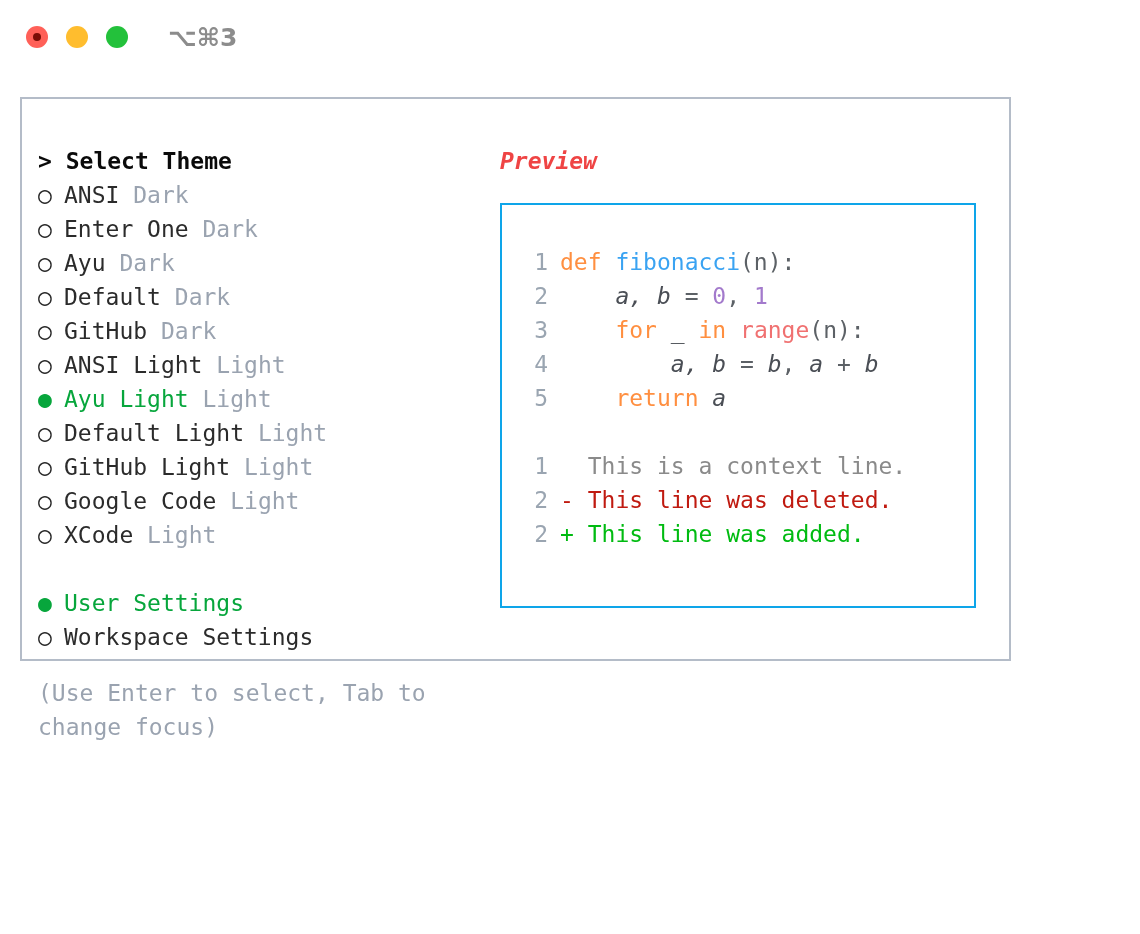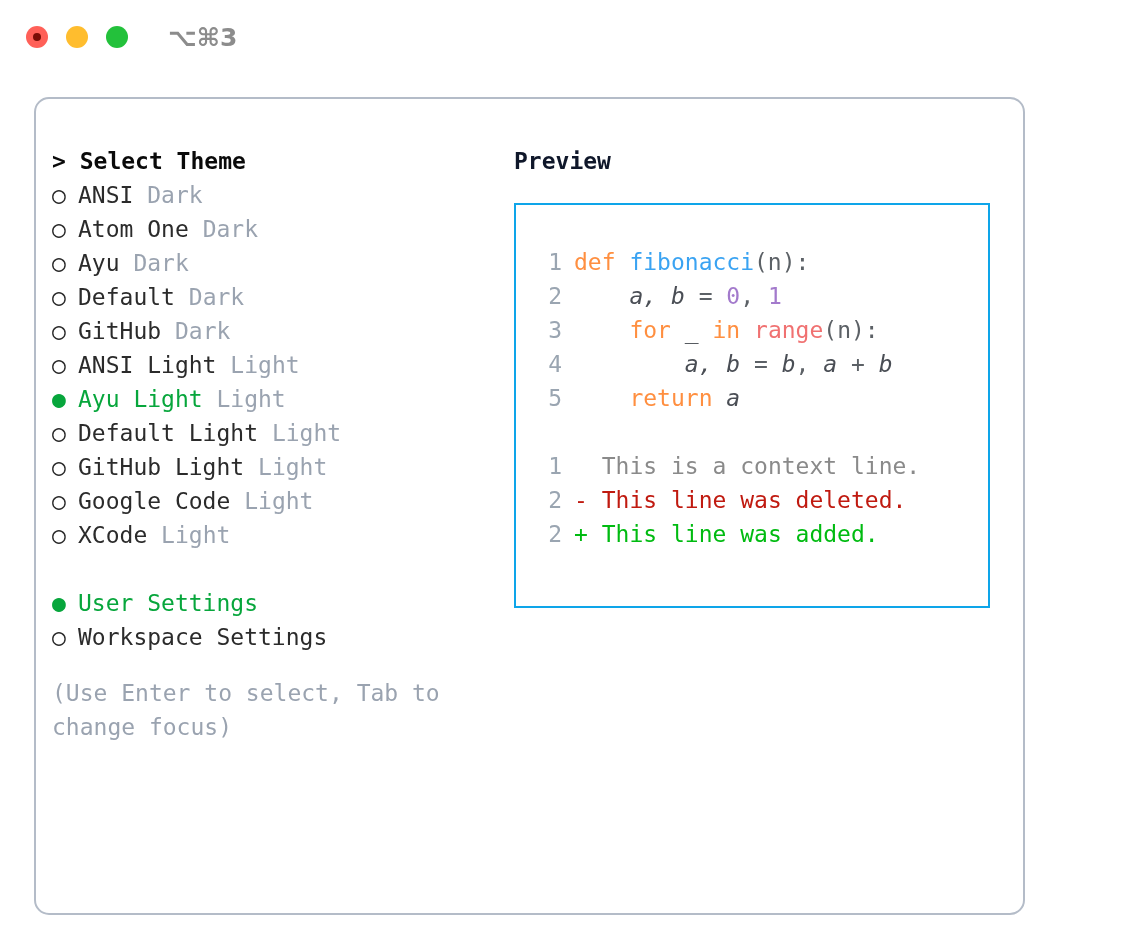--- a/index.html
+++ b/index.html
@@ -66,26 +66,26 @@
     font-size: 25px;
     font-weight: bold;
     color: #8C8C8C;
     letter-spacing: 0px;
     font-family: "DejaVu Sans", "Liberation Sans", sans-serif;
   }
 
   
   .panel {
     position: absolute;
-    left: 34px;
+    left: 20px;
     top: 97px;
     width: 991px;
-    height: 818px;
+    height: 564px;
     border: 2px solid #B4BCC8;
-    border-radius: 15px;
+    border-radius: 0;
     box-sizing: border-box;
     background: #ffffff;
   }
 
   
   .left-col {
     position: absolute;
     left: 16px;
     top: 45px;
     width: 440px;
@@ -141,23 +141,24 @@
   
   .right-col {
     position: absolute;
     left: 478px;
     top: 45px;
     width: 490px;
   }
   .preview-title {
     font-size: 23px;
     font-weight: bold;
-    color: #0f172a;
-    height: 34px;
-    line-height: 34px;
+    color: #ef4444;
+    height: 34px;
+    line-height: 34px;
+    font-style: italic;
   }
   .preview-box {
     margin-top: 25px;
     width: 476px;
     height: 405px;
     border: 2px solid #0ea5e9;
     box-sizing: border-box;
     background: #ffffff;
     position: relative;
   }
@@ -208,21 +209,21 @@
   </div>
 
   <div class="panel">
 
     <div class="left-col">
 
       <div class="section-header">&gt; Select Theme</div>
 
       <div id="theme-list">
           <div class="opt-row"><span class="marker">○</span><span class="opt-label">ANSI</span><span> </span><span class="opt-variant">Dark</span></div>
-          <div class="opt-row"><span class="marker">○</span><span class="opt-label">Atom One</span><span> </span><span class="opt-variant">Dark</span></div>
+          <div class="opt-row"><span class="marker">○</span><span class="opt-label">Enter One</span><span> </span><span class="opt-variant">Dark</span></div>
           <div class="opt-row"><span class="marker">○</span><span class="opt-label">Ayu</span><span> </span><span class="opt-variant">Dark</span></div>
           <div class="opt-row"><span class="marker">○</span><span class="opt-label">Default</span><span> </span><span class="opt-variant">Dark</span></div>
           <div class="opt-row"><span class="marker">○</span><span class="opt-label">GitHub</span><span> </span><span class="opt-variant">Dark</span></div>
           <div class="opt-row"><span class="marker">○</span><span class="opt-label">ANSI Light</span><span> </span><span class="opt-variant">Light</span></div>
           <div class="opt-row selected"><span class="marker">●</span><span class="opt-label">Ayu Light</span><span> </span><span class="opt-variant">Light</span></div>
           <div class="opt-row"><span class="marker">○</span><span class="opt-label">Default Light</span><span> </span><span class="opt-variant">Light</span></div>
           <div class="opt-row"><span class="marker">○</span><span class="opt-label">GitHub Light</span><span> </span><span class="opt-variant">Light</span></div>
           <div class="opt-row"><span class="marker">○</span><span class="opt-label">Google Code</span><span> </span><span class="opt-variant">Light</span></div>
           <div class="opt-row"><span class="marker">○</span><span class="opt-label">XCode</span><span> </span><span class="opt-variant">Light</span></div>
         </div>

